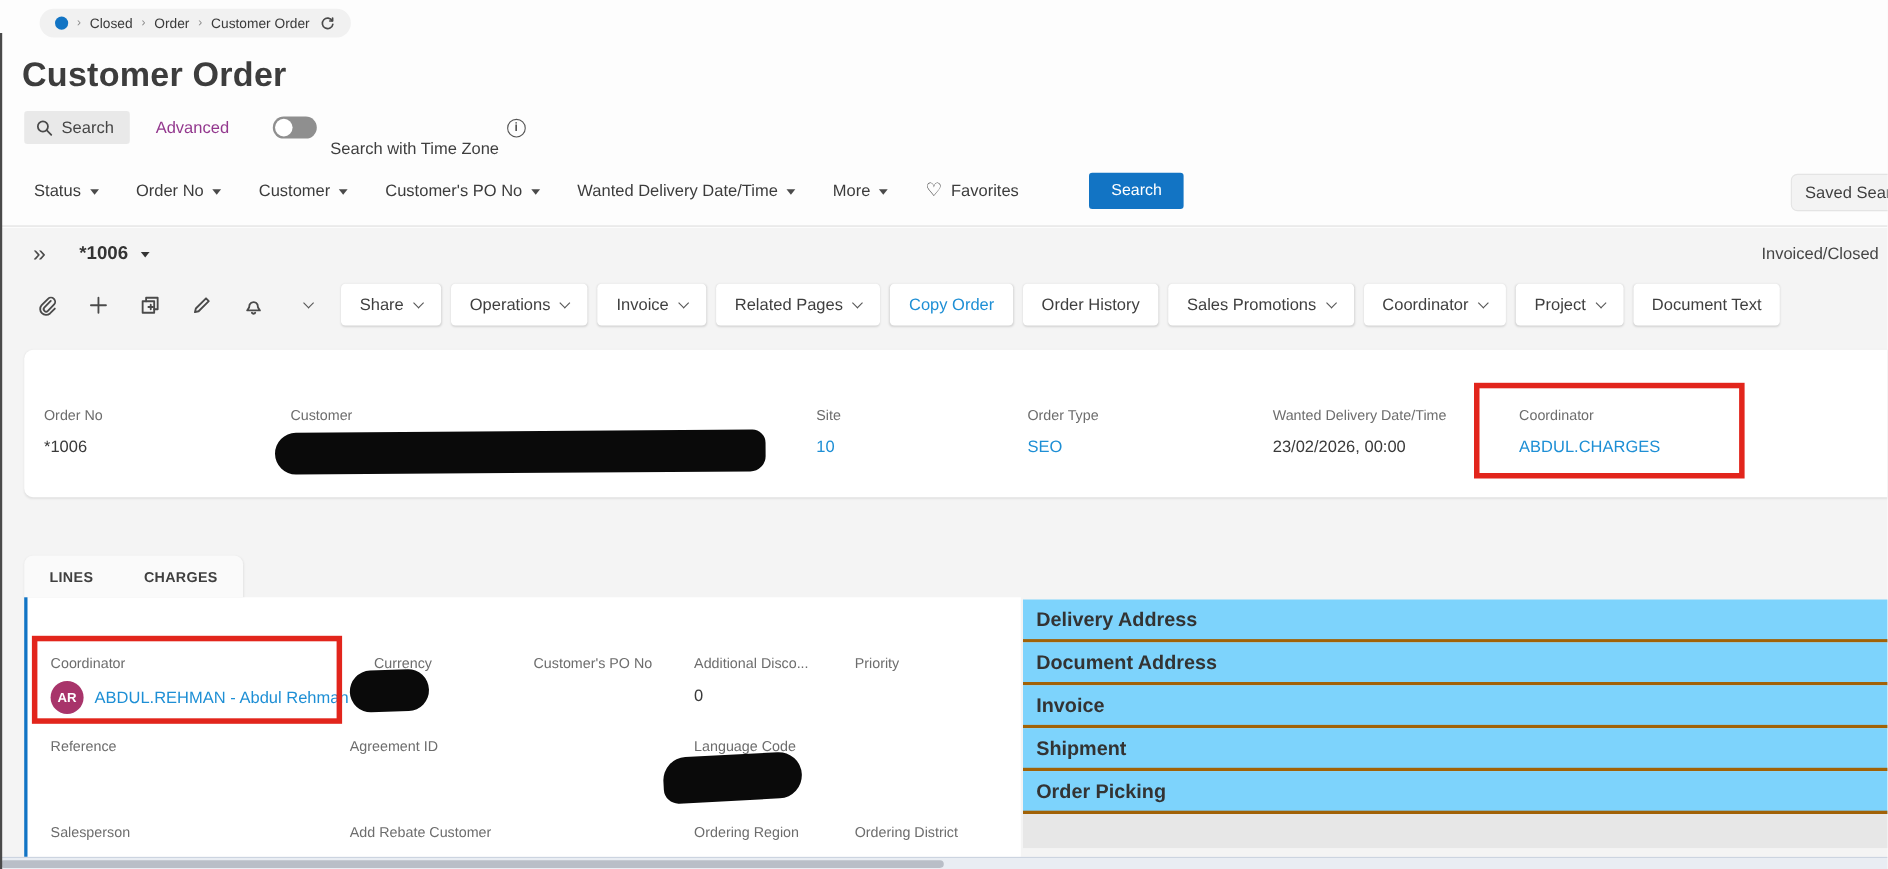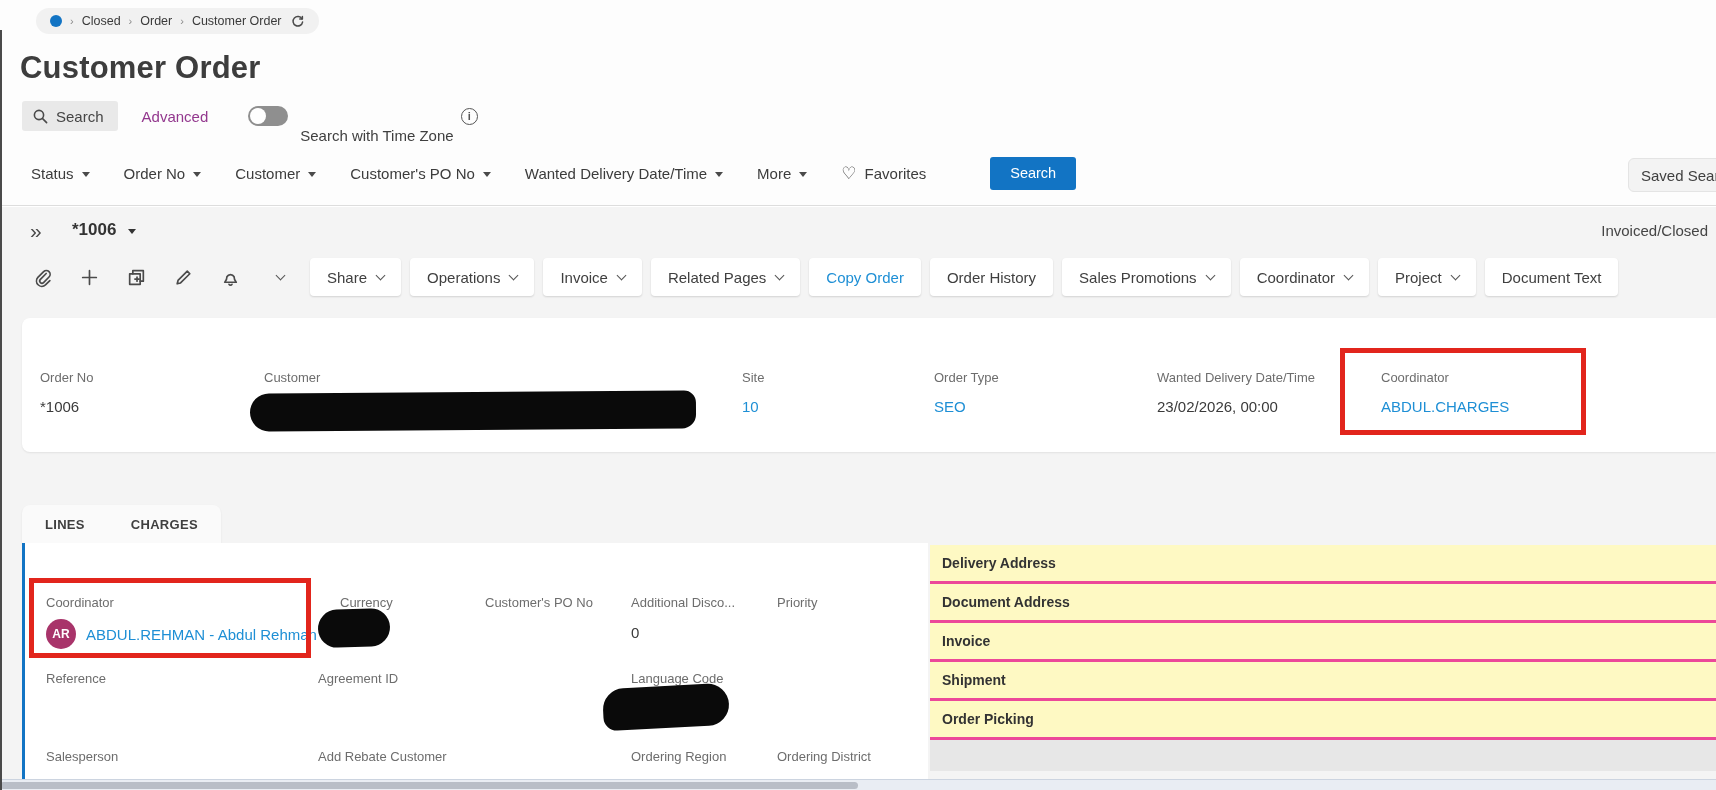--- a/index.html
+++ b/index.html
@@ -97,22 +97,22 @@
 
   .details-panel{position:absolute;left:22px;top:336px;width:906px;height:236px;background:#fff;
     border-left:3px solid var(--blue);}
   .dfld{position:absolute;}
   .dfld .label{display:block;font-size:13px;color:var(--lbl);white-space:nowrap;}
   .dfld .value{display:block;margin-top:14px;font-size:15px;color:#3a3a3a;}
   .coord-line{display:flex;align-items:center;gap:10px;margin-top:9px;}
   .coord-name{font-size:15px;color:var(--link);cursor:pointer;white-space:nowrap;}
 
   .side-panel{position:absolute;left:930px;top:338px;width:786px;}
-  .side-row{height:39px;background:#fef9c3;border-bottom:3px solid #ec4899;display:flex;align-items:center;
-    padding-left:12px;font-size:14px;font-weight:600;color:#333;cursor:pointer;}
+  .side-row{height:39px;background:#7dd3fc;border-bottom:3px solid #a16207;display:flex;align-items:center;
+    padding-left:12px;font-size:18px;font-weight:600;color:#333;cursor:pointer;}
   .side-fill{height:31px;background:#e7e7e7;}
 
   .hscroll{position:absolute;left:0;top:572px;width:1716px;height:11px;background:#e9edf3;border-top:1px solid #ccd4e0;}
   .hscroll .thumb{position:absolute;left:0;top:2px;width:858px;height:7px;border-radius:4px;background:#b9bec7;cursor:pointer;}
 
   .anno{position:absolute;border:5px solid var(--red);z-index:30;pointer-events:none;}
 </style>
 </head>
 <body>
 

